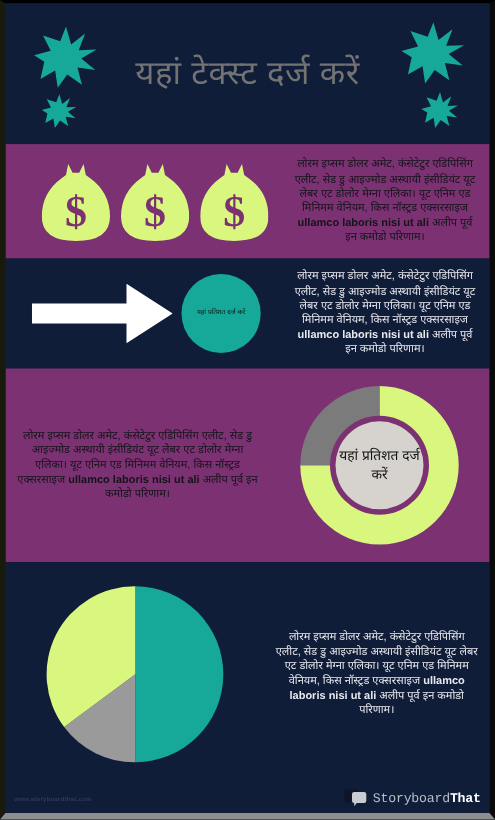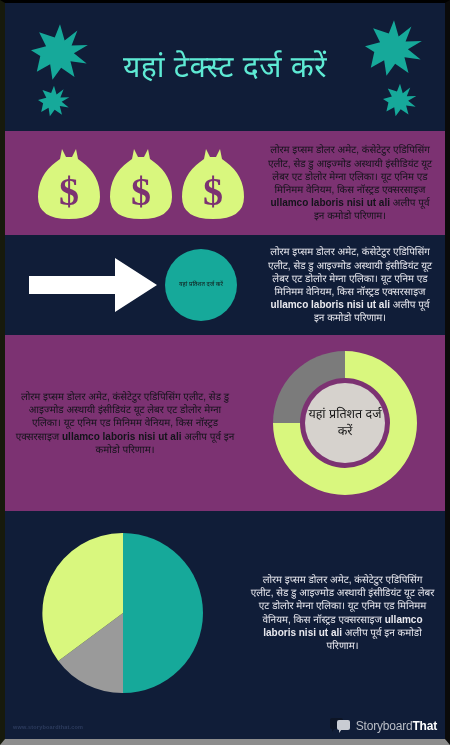--- a/index.html
+++ b/index.html
@@ -19,21 +19,21 @@
   .inner{position:relative;width:100%;height:100%;overflow:hidden;background:#0f1b33;}
 
   
   .section{position:absolute;left:0;right:0;display:flex;align-items:center;overflow:hidden;}
   .navy{background:#101d38;}
   .purple{background:#7c3272;}
 
   
   #header{top:0;height:128px;justify-content:center;}
   .title{
-    color:#5eead4;font-size:30px;line-height:1.15;font-weight:400;
+    color:#737373;font-size:30px;line-height:1.15;font-weight:400;
     text-align:center;letter-spacing:.5px;z-index:3;position:relative;
     padding:0 46px;
   }
   .star{position:absolute;z-index:1;}
   .star svg{display:block;}
 
   
   #money{top:128px;height:104px;}
   .bags{width:250px;display:flex;justify-content:center;gap:10px;padding-left:22px;box-sizing:border-box;}
   .bag{width:62px;height:76px;}
@@ -70,21 +70,21 @@
   }
   .para.light{color:#e9e9ef;}
   .para b{font-weight:bold;}
 
   
   #footer{position:absolute;left:0;right:0;bottom:0;height:34px;background:#101d38;z-index:6;}
   .url{
     position:absolute;left:8px;bottom:9px;color:#2d3c5e;
     font-size:5.5px;font-weight:bold;letter-spacing:.2px;
   }
-  .brand{position:absolute;right:8px;bottom:6px;display:flex;align-items:center;gap:4px;}
+  .brand{position:absolute;right:8px;bottom:6px;display:flex;align-items:center;gap:4px;font-family:Liberation Mono, monospace;}
   .bubbles{position:relative;width:22px;height:15px;}
   .bub-a{position:absolute;left:0;top:0;width:13px;height:11px;background:#0d1526;border-radius:2px;}
   .bub-a:after{content:"";position:absolute;left:2px;top:10px;border-left:3px solid #0d1526;border-bottom:4px solid transparent;}
   .bub-b{position:absolute;left:7px;top:2px;width:13px;height:10px;background:#c9ccd3;border-radius:2px;}
   .bub-b:after{content:"";position:absolute;left:2px;top:9px;border-left:3px solid #c9ccd3;border-bottom:4px solid transparent;}
   .bname{font-size:12px;color:#b9bdc6;letter-spacing:-.2px;}
   .bname .that{color:#ffffff;font-weight:bold;}
 </style>
 </head>
 <body>

